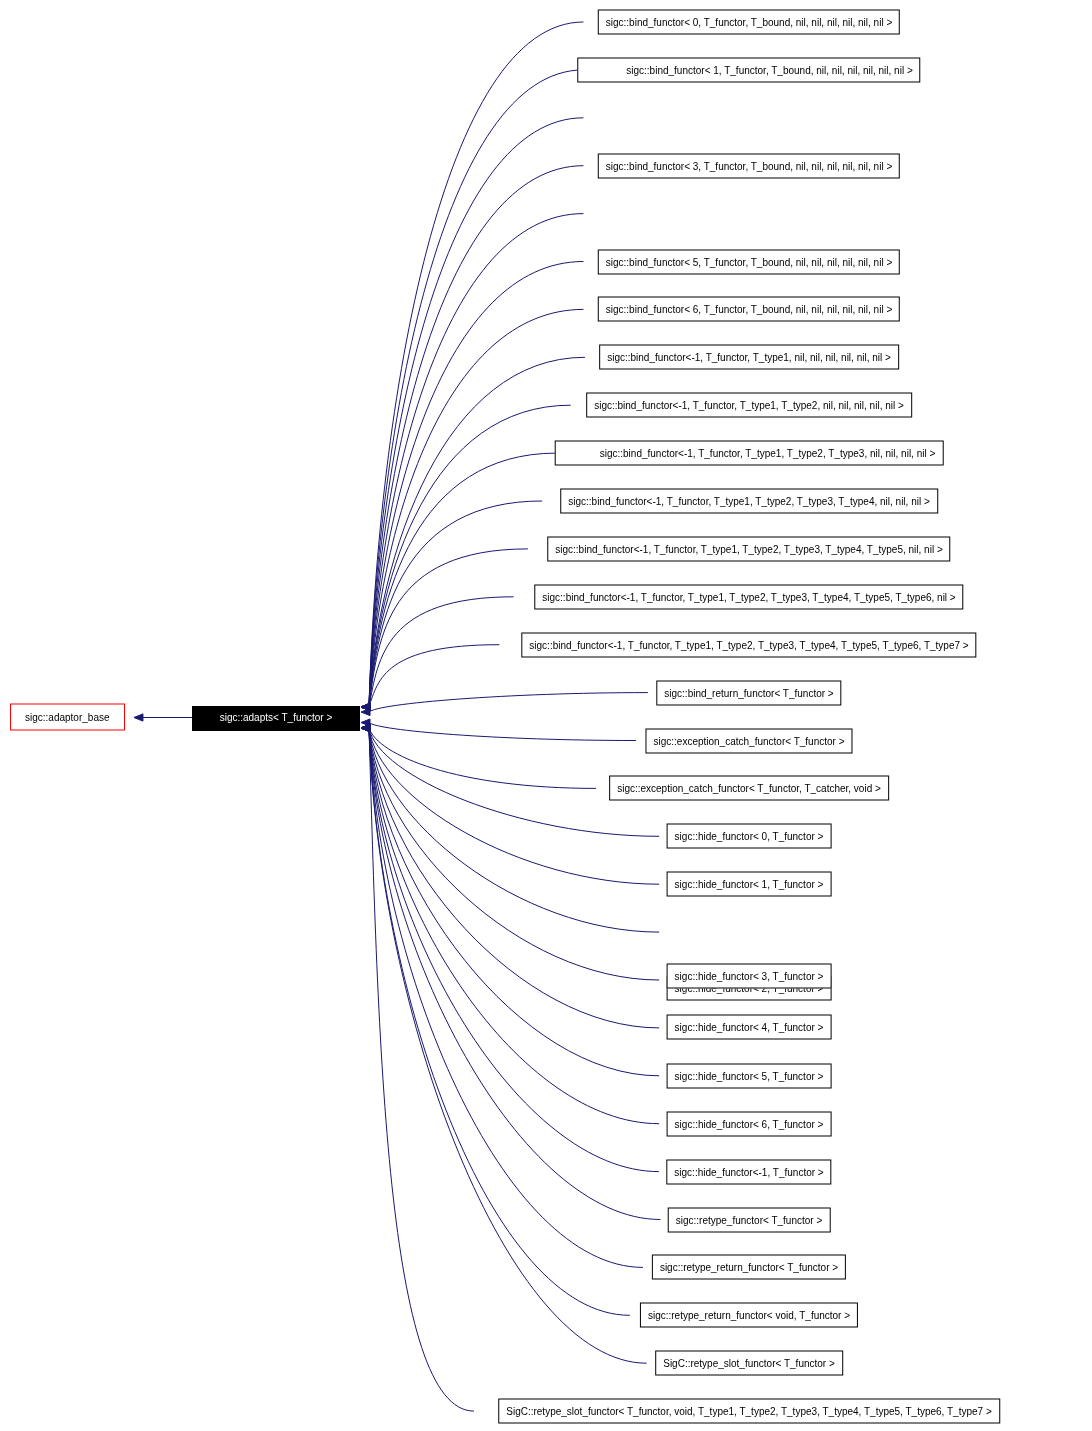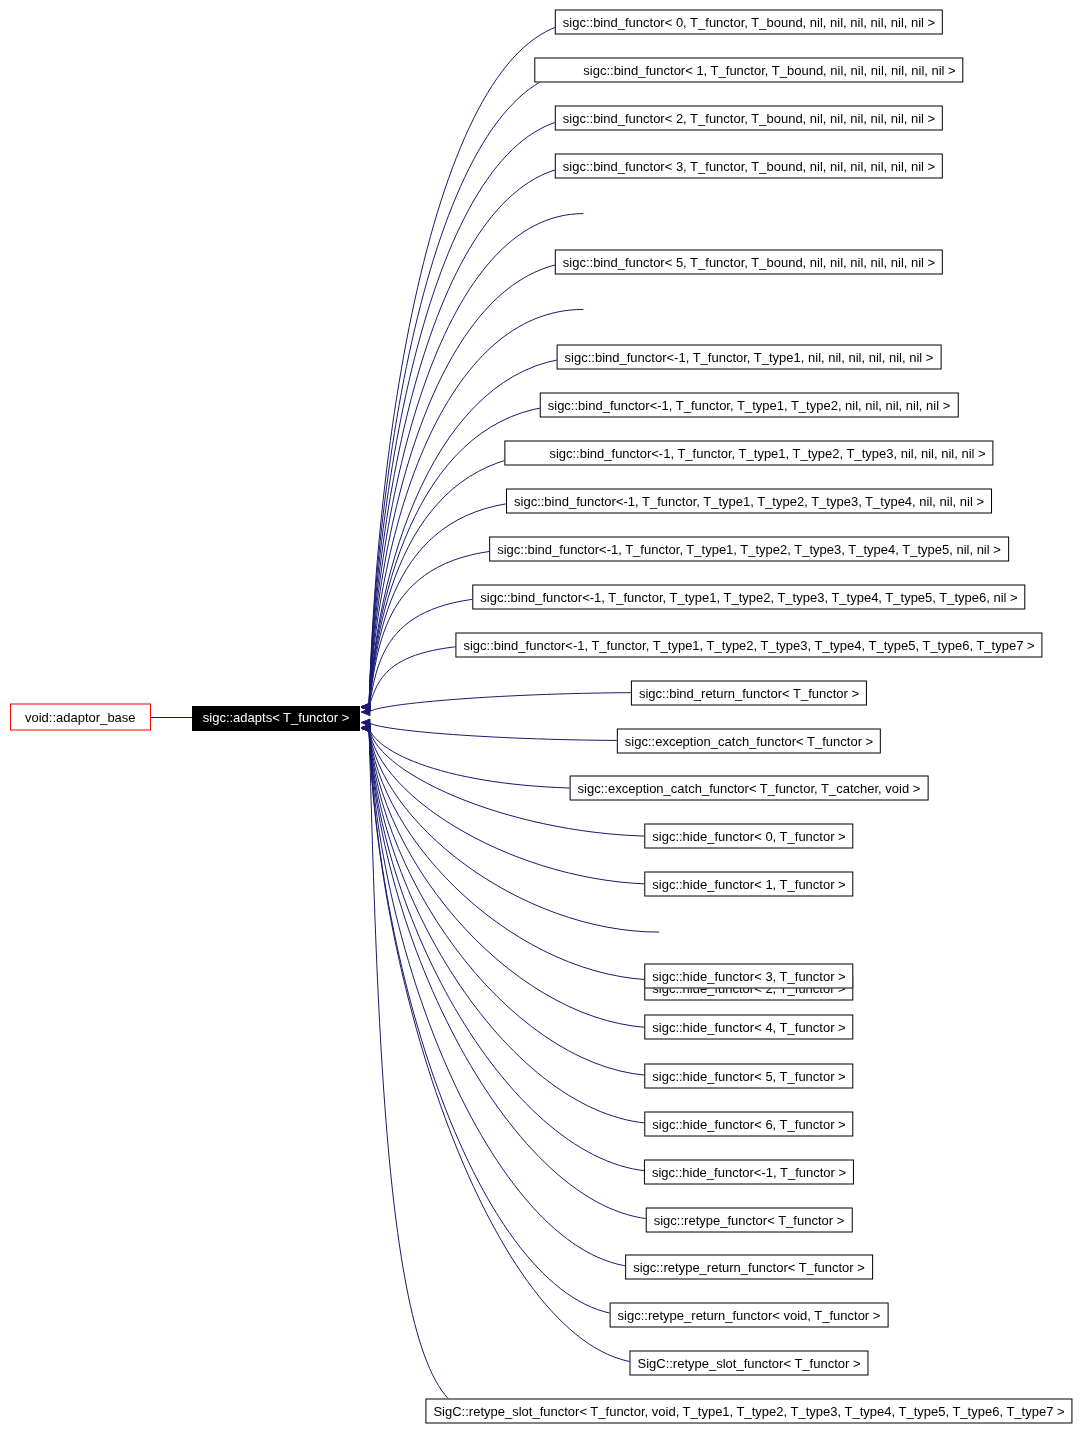--- a/index.html
+++ b/index.html
@@ -20,21 +20,21 @@
     left: 0;
     top: 0;
     width: 1092px;
     height: 1431px;
   }
   .node {
     position: absolute;
     box-sizing: border-box;
     background: var(--node-bg, #ffffff);
     border: 1px solid var(--node-border, #000000);
-    font-size: 13px;
+    font-size: 10px;
     line-height: 13px;
     padding: 5px 7px;
     white-space: nowrap;
     color: #000000;
     text-align: center;
   }
   .derived {
     left: 749px;
     transform: translate(-50%, -50%);
   }
@@ -119,28 +119,28 @@
       <polygon points="361,728 370,724.4 370,731.6" fill="#191970" stroke="#191970"></polygon>
       <path d="M 369 728 C 378 970.7, 502.9609375 1267.4, 642.9609375 1267.4" fill="none" stroke="#191970" stroke-width="1"></path>
       <polygon points="361,728 370,724.4 370,731.6" fill="#191970" stroke="#191970"></polygon>
       <path d="M 369 728 C 378 992.3, 489.8125 1315.3, 629.8125 1315.3" fill="none" stroke="#191970" stroke-width="1"></path>
       <polygon points="361,728 370,724.4 370,731.6" fill="#191970" stroke="#191970"></polygon>
       <path d="M 369 728 C 378 1013.8, 506.625 1363.2, 646.625 1363.2" fill="none" stroke="#191970" stroke-width="1"></path>
       <polygon points="361,728 370,724.4 370,731.6" fill="#191970" stroke="#191970"></polygon>
       <path d="M 369 728 C 378 1035.4, 386 1411.1, 473.9765625 1411.1" fill="none" stroke="#191970" stroke-width="1"></path>
     </svg>
 
-  <div class="node" id="base-node">void::adaptor_base</div>
+  <div class="node" id="base-node">sigc::adaptor_base</div>
   <div class="node" id="hub-node">sigc::adapts&lt; T_functor &gt;</div>
 
   <div class="node derived" style="top: 22px;">sigc::bind_functor&lt; 0, T_functor, T_bound, nil, nil, nil, nil, nil, nil &gt;</div>
   <div class="node derived" style="top: 69.9px; padding-left: 48px;">sigc::bind_functor&lt; 1, T_functor, T_bound, nil, nil, nil, nil, nil, nil &gt;</div>
-  <div class="node derived" style="top: 117.8px;">sigc::bind_functor&lt; 2, T_functor, T_bound, nil, nil, nil, nil, nil, nil &gt;</div>
   <div class="node derived" style="top: 165.7px;">sigc::bind_functor&lt; 3, T_functor, T_bound, nil, nil, nil, nil, nil, nil &gt;</div>
   <div class="node derived" style="top: 261.5px;">sigc::bind_functor&lt; 5, T_functor, T_bound, nil, nil, nil, nil, nil, nil &gt;</div>
+  <div class="node derived" style="top: 309.4px;">sigc::bind_functor&lt; 6, T_functor, T_bound, nil, nil, nil, nil, nil, nil &gt;</div>
   <div class="node derived" style="top: 357.3px;">sigc::bind_functor&lt;-1, T_functor, T_type1, nil, nil, nil, nil, nil, nil &gt;</div>
   <div class="node derived" style="top: 405.2px;">sigc::bind_functor&lt;-1, T_functor, T_type1, T_type2, nil, nil, nil, nil, nil &gt;</div>
   <div class="node derived" style="top: 453.1px; padding-left: 44px;">sigc::bind_functor&lt;-1, T_functor, T_type1, T_type2, T_type3, nil, nil, nil, nil &gt;</div>
   <div class="node derived" style="top: 501px;">sigc::bind_functor&lt;-1, T_functor, T_type1, T_type2, T_type3, T_type4, nil, nil, nil &gt;</div>
   <div class="node derived" style="top: 548.9px;">sigc::bind_functor&lt;-1, T_functor, T_type1, T_type2, T_type3, T_type4, T_type5, nil, nil &gt;</div>
   <div class="node derived" style="top: 596.8px;">sigc::bind_functor&lt;-1, T_functor, T_type1, T_type2, T_type3, T_type4, T_type5, T_type6, nil &gt;</div>
   <div class="node derived" style="top: 644.7px;">sigc::bind_functor&lt;-1, T_functor, T_type1, T_type2, T_type3, T_type4, T_type5, T_type6, T_type7 &gt;</div>
   <div class="node derived" style="top: 692.6px;">sigc::bind_return_functor&lt; T_functor &gt;</div>
   <div class="node derived" style="top: 740.5px;">sigc::exception_catch_functor&lt; T_functor &gt;</div>
   <div class="node derived" style="top: 788.4px;">sigc::exception_catch_functor&lt; T_functor, T_catcher, void &gt;</div>

